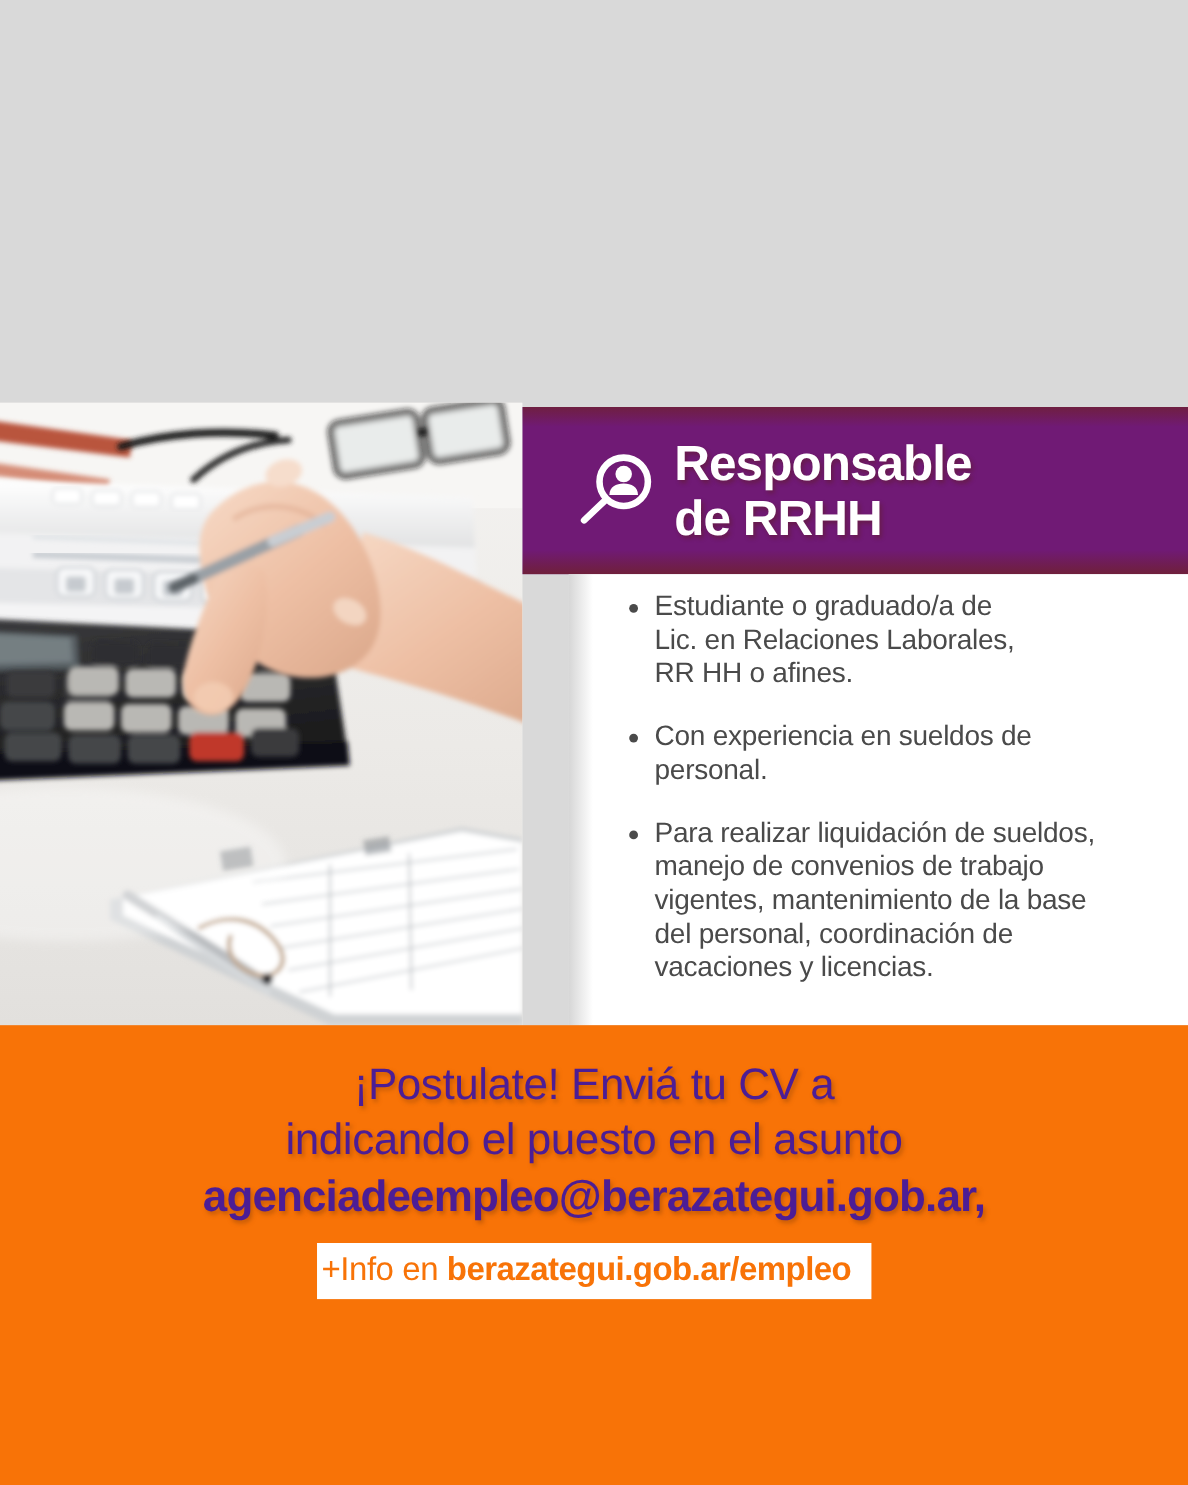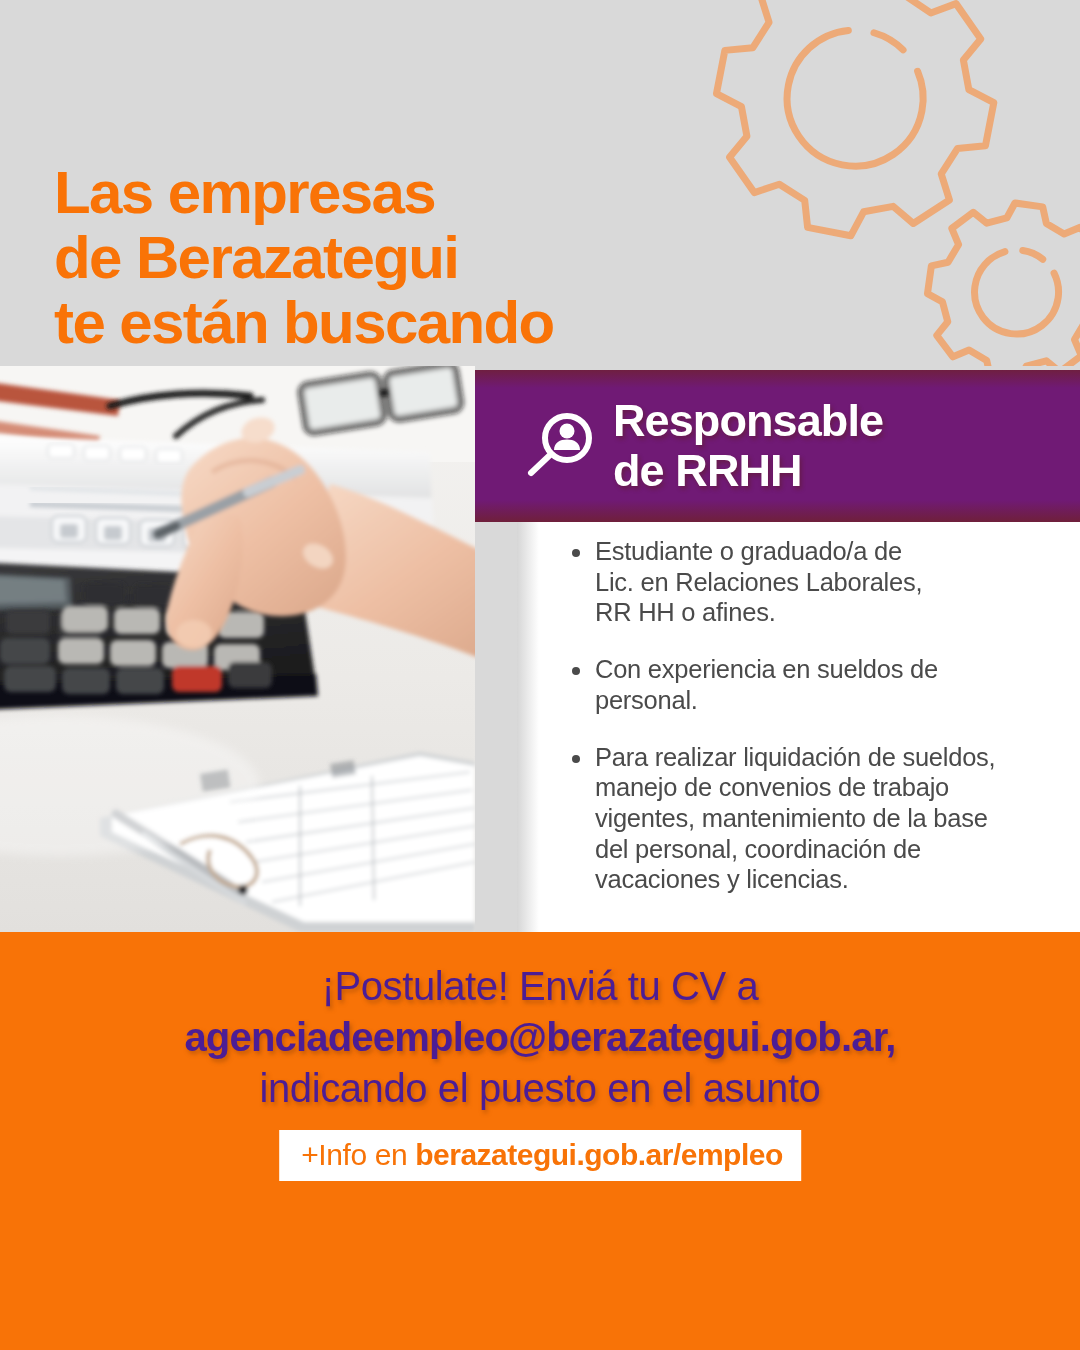--- a/index.html
+++ b/index.html
@@ -135,64 +135,35 @@
     text-shadow:2px 3px 4px rgba(150,68,6,.50);
   }
   .cta-l3 {
     font-size:40px; line-height:1.28;
     text-shadow:2px 3px 4px rgba(150,68,6,.50);
   }
   .info-badge {
     position:absolute; left:50%; top:198px;
     transform:translateX(-50%);
     background:#ffffff;
-    padding:8px 18px 9px 22px;
+    padding:8px 18px 9px 4px;
     white-space:nowrap;
   }
   .info-badge .plain {
     font-size:30px; color:#F87307; letter-spacing:-0.4px;
   }
   .info-badge .bold {
     font-size:30px; color:#F87307; font-weight:bold; letter-spacing:-0.5px;
   }
 </style>
 </head>
 <body>
 
 <div class="poster">
 
-  <div class="hero">
-
-    <div class="gears">
-      <svg viewBox="0 0 420 420" xmlns="http://www.w3.org/2000/svg" fill="none" stroke="#EDAA78" stroke-width="7" stroke-linecap="round" stroke-linejoin="round">
-
-        <g transform="translate(168,148) rotate(11)">
-          <path d="M -22,-142 L 22,-142 L 30,-116 L 58,-104 L 81,-118 L 112,-88 L 99,-64
-                   L 110,-36 L 137,-28 L 137,16 L 110,24 L 99,52 L 112,76 L 81,106 L 58,93
-                   L 30,104 L 22,130 L -22,130 L -30,104 L -58,93 L -81,106 L -112,76
-                   L -99,52 L -110,24 L -137,16 L -137,-28 L -110,-36 L -99,-64 L -112,-88
-                   L -81,-118 L -58,-104 L -30,-116 Z"></path>
-          <circle cx="0" cy="-6" r="68" stroke-dasharray="300 26 34 26"></circle>
-        </g>
-
-        <g transform="translate(330,340) rotate(8)">
-          <path d="M -14,-92 L 14,-92 L 20,-76 L 39,-68 L 54,-77 L 73,-58 L 64,-43
-                   L 72,-24 L 88,-18 L 88,10 L 72,16 L 64,35 L 73,50 L 54,69 L 39,60
-                   L 20,68 L 14,84 L -14,84 L -20,68 L -39,60 L -54,69 L -73,50
-                   L -64,35 L -72,16 L -88,10 L -88,-18 L -72,-24 L -64,-43 L -73,-58
-                   L -54,-77 L -39,-68 L -20,-76 Z"></path>
-          <circle cx="0" cy="-4" r="42" stroke-dasharray="180 18 22 18"></circle>
-        </g>
-      </svg>
-    </div>
-
-    <div class="headline">Las empresas
-de Berazategui
-te están buscando</div>
-  </div>
 
   <div class="photo">
     <svg viewBox="0 0 475 566" xmlns="http://www.w3.org/2000/svg" aria-hidden="true">
       <defs>
         <linearGradient id="desk" x1="0" y1="0" x2="0" y2="1">
           <stop offset="0" stop-color="#f4f3f1"></stop>
           <stop offset="0.55" stop-color="#eceae7"></stop>
           <stop offset="1" stop-color="#e2e0dd"></stop>
         </linearGradient>
         <linearGradient id="skin" x1="0.1" y1="0" x2="0.9" y2="1">
@@ -391,22 +362,22 @@
 manejo de convenios de trabajo
 vigentes, mantenimiento de la base
 del personal, coordinación de
 vacaciones y licencias.</li>
     </ul>
   </div>
 
   <div class="cta">
     <div class="cta-text">
       <div class="cta-line cta-l1">¡Postulate! Enviá tu CV a</div>
+      <div class="cta-line cta-l3">indicando el puesto en el asunto</div>
       <div class="cta-line cta-l2">agenciadeempleo@berazategui.gob.ar,</div>
-      <div class="cta-line cta-l3">indicando el puesto en el asunto</div>
     </div>
 
     <div class="info-badge">
       <span class="plain">+Info en </span><span class="bold">berazategui.gob.ar/empleo</span>
     </div>
   </div>
 
 </div>
 
 </body></html>

